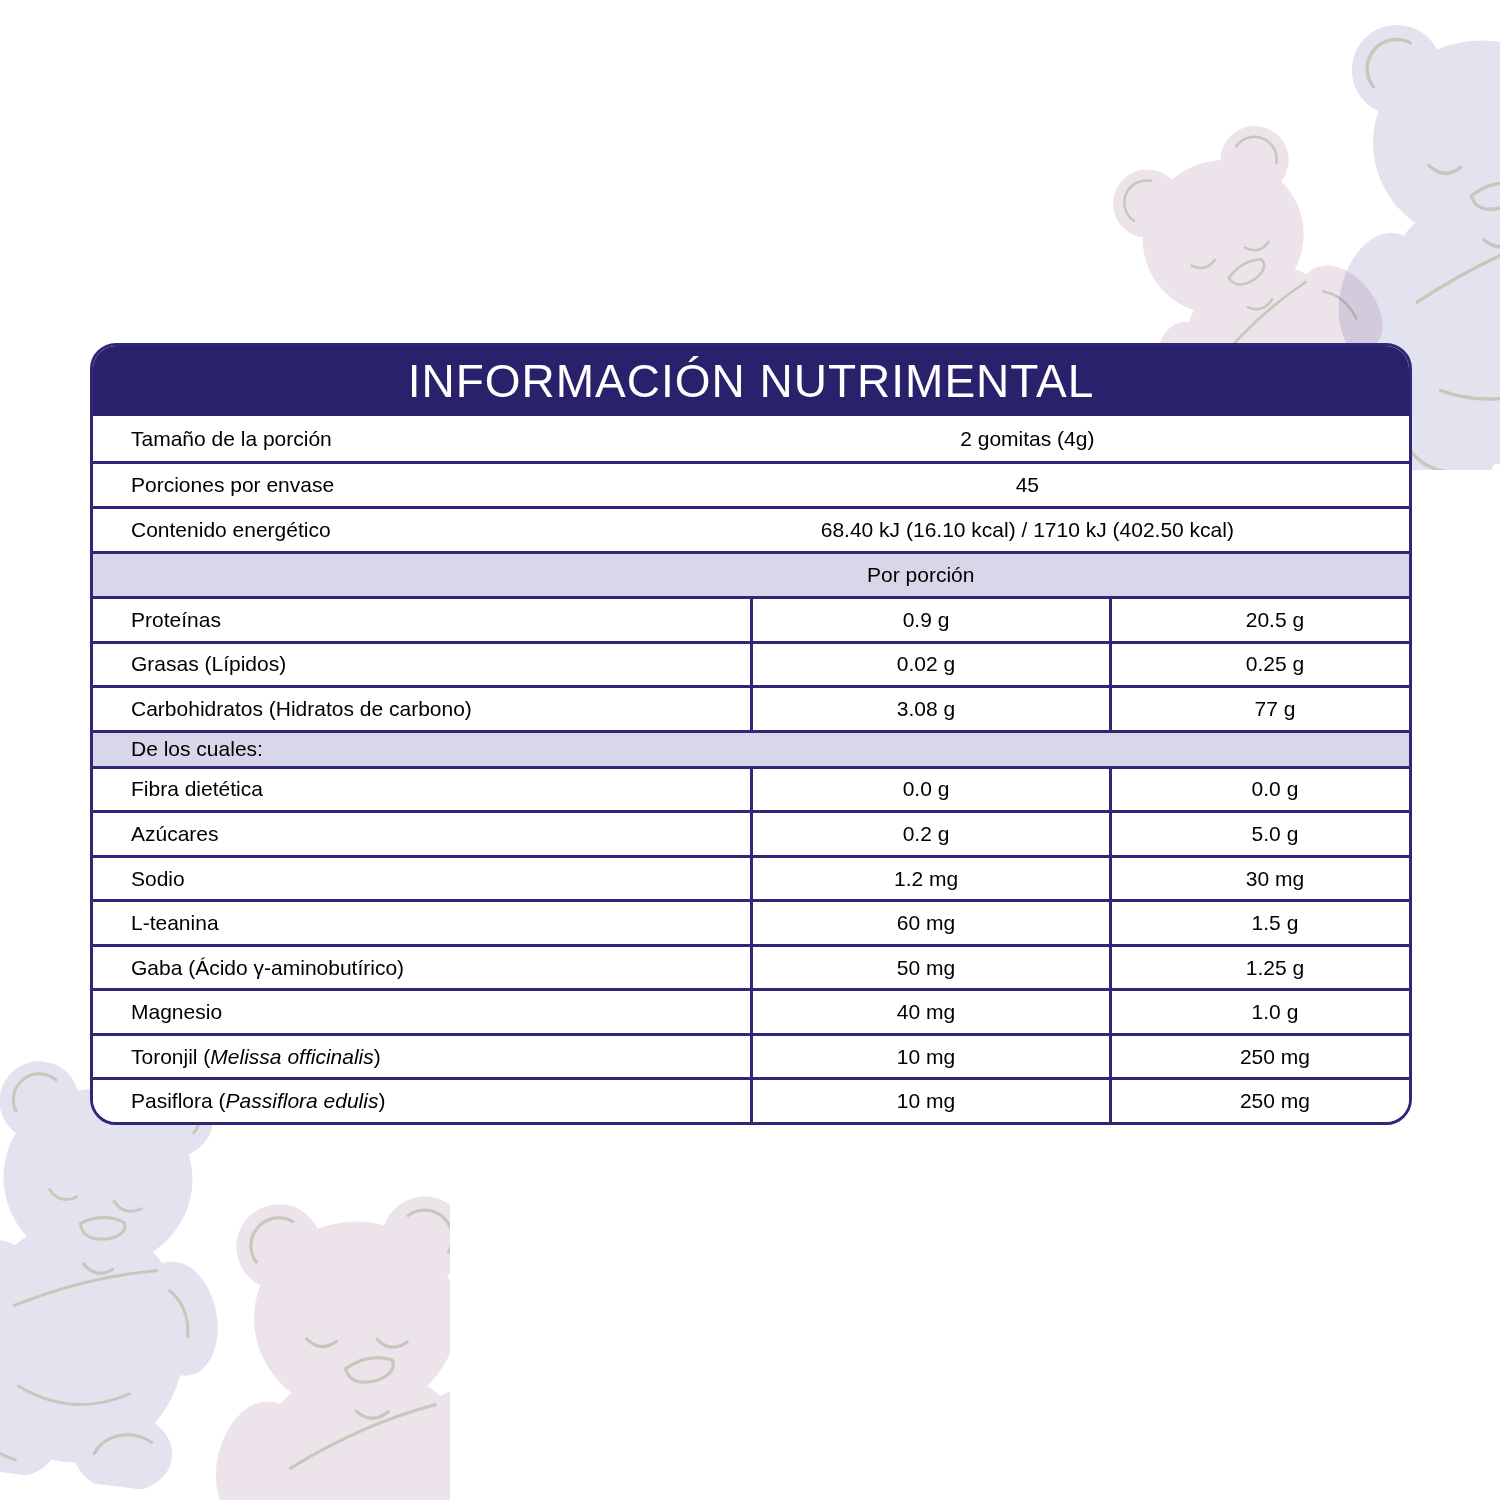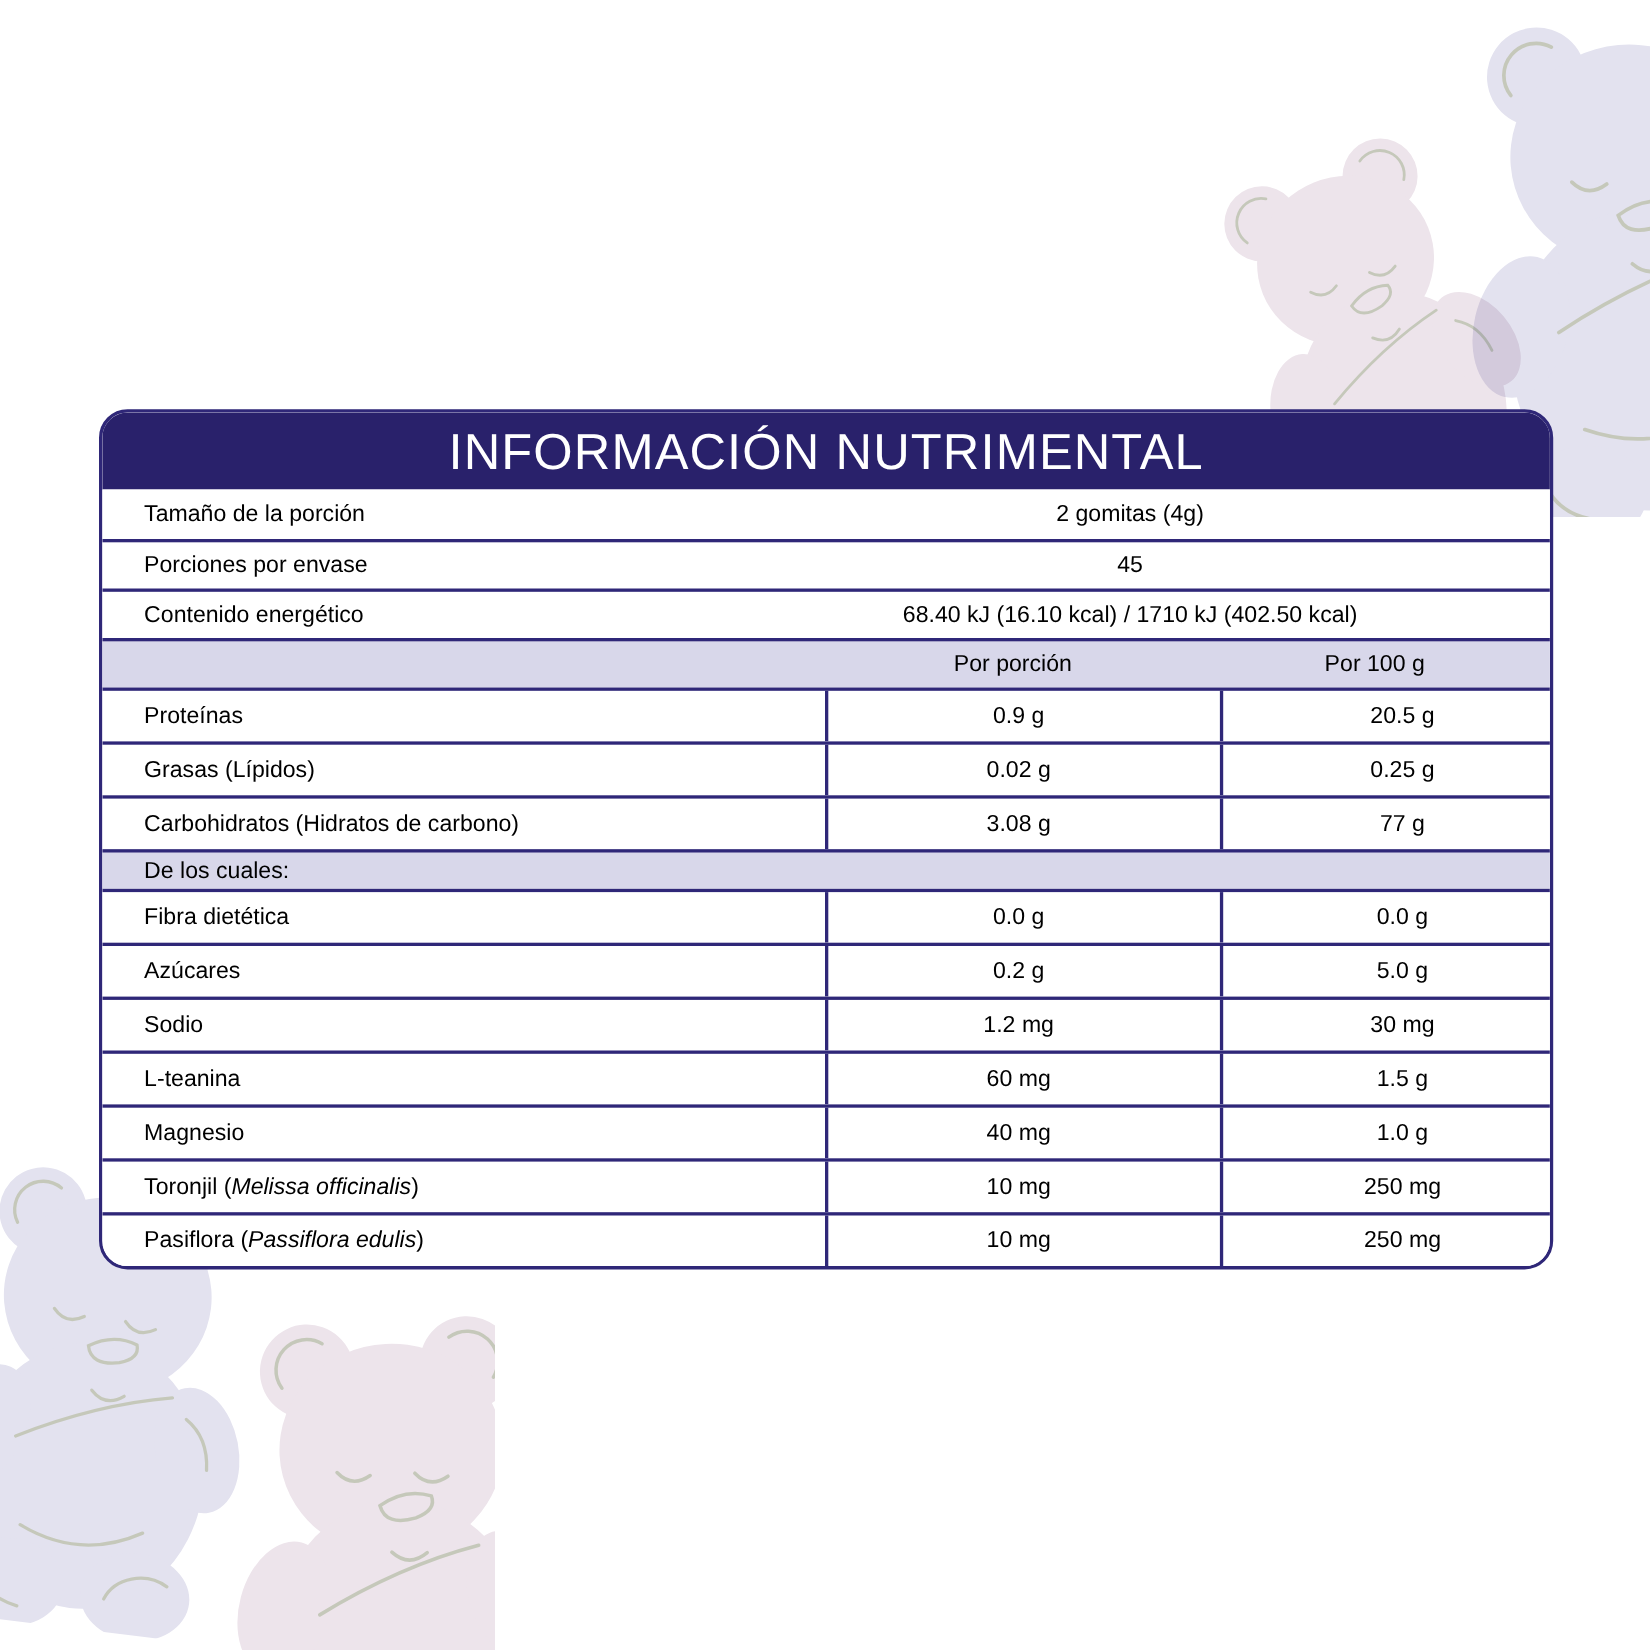--- a/index.html
+++ b/index.html
@@ -12,21 +12,21 @@
     overflow: hidden;
   }
   
   .bear-group { position: absolute; pointer-events: none; }
   .bear-group.top-right  { left: 1050px; top: 0;      width: 450px; height: 470px; }
   .bear-group.bottom-left{ left: 0;      top: 1040px; width: 450px; height: 460px; }
   .bear-use { mix-blend-mode: multiply; }
   
   .label-table {
     position: absolute;
-    left: 90px; top: 372px;
+    left: 90px; top: 343px;
     width: 1322px; height: 782px;
     box-sizing: border-box;
     background: var(--row-bg, #fff);
     border: 3px solid var(--border, #2F2778);
     border-radius: 26px;
     overflow: hidden;
     display: flex;
     flex-direction: column;
     z-index: 2;
     color: var(--text, #000);
@@ -114,21 +114,20 @@
       <div class="cell value">45</div>
     </div>
     <div class="row info">
       <div class="cell label">Contenido energético</div>
       <div class="cell value">68.40 kJ (16.10 kcal) / 1710 kJ (402.50 kcal)</div>
     </div>
 
     <div class="row band">
       <div class="cell label"></div>
       <div class="cell v1">Por porción</div>
-      <div class="cell v2">Por 100 g</div>
     </div>
 
     <div class="row nutrient">
       <div class="cell label">Proteínas</div>
       <div class="cell v1">0.9 g</div>
       <div class="cell v2">20.5 g</div>
     </div>
     <div class="row nutrient">
       <div class="cell label">Grasas (Lípidos)</div>
       <div class="cell v1">0.02 g</div>
@@ -158,20 +157,25 @@
       <div class="cell label">Sodio</div>
       <div class="cell v1">1.2 mg</div>
       <div class="cell v2">30 mg</div>
     </div>
     <div class="row nutrient">
       <div class="cell label">L-teanina</div>
       <div class="cell v1">60 mg</div>
       <div class="cell v2">1.5 g</div>
     </div>
     <div class="row nutrient">
+      <div class="cell label">Gaba (Ácido γ-aminobutírico)</div>
+      <div class="cell v1">50 mg</div>
+      <div class="cell v2">1.25 g</div>
+    </div>
+    <div class="row nutrient">
       <div class="cell label">Magnesio</div>
       <div class="cell v1">40 mg</div>
       <div class="cell v2">1.0 g</div>
     </div>
     <div class="row nutrient">
       <div class="cell label">
           <span>Toronjil (</span>
           <span class="italic">Melissa officinalis</span>
           <span>)</span>
         </div>

